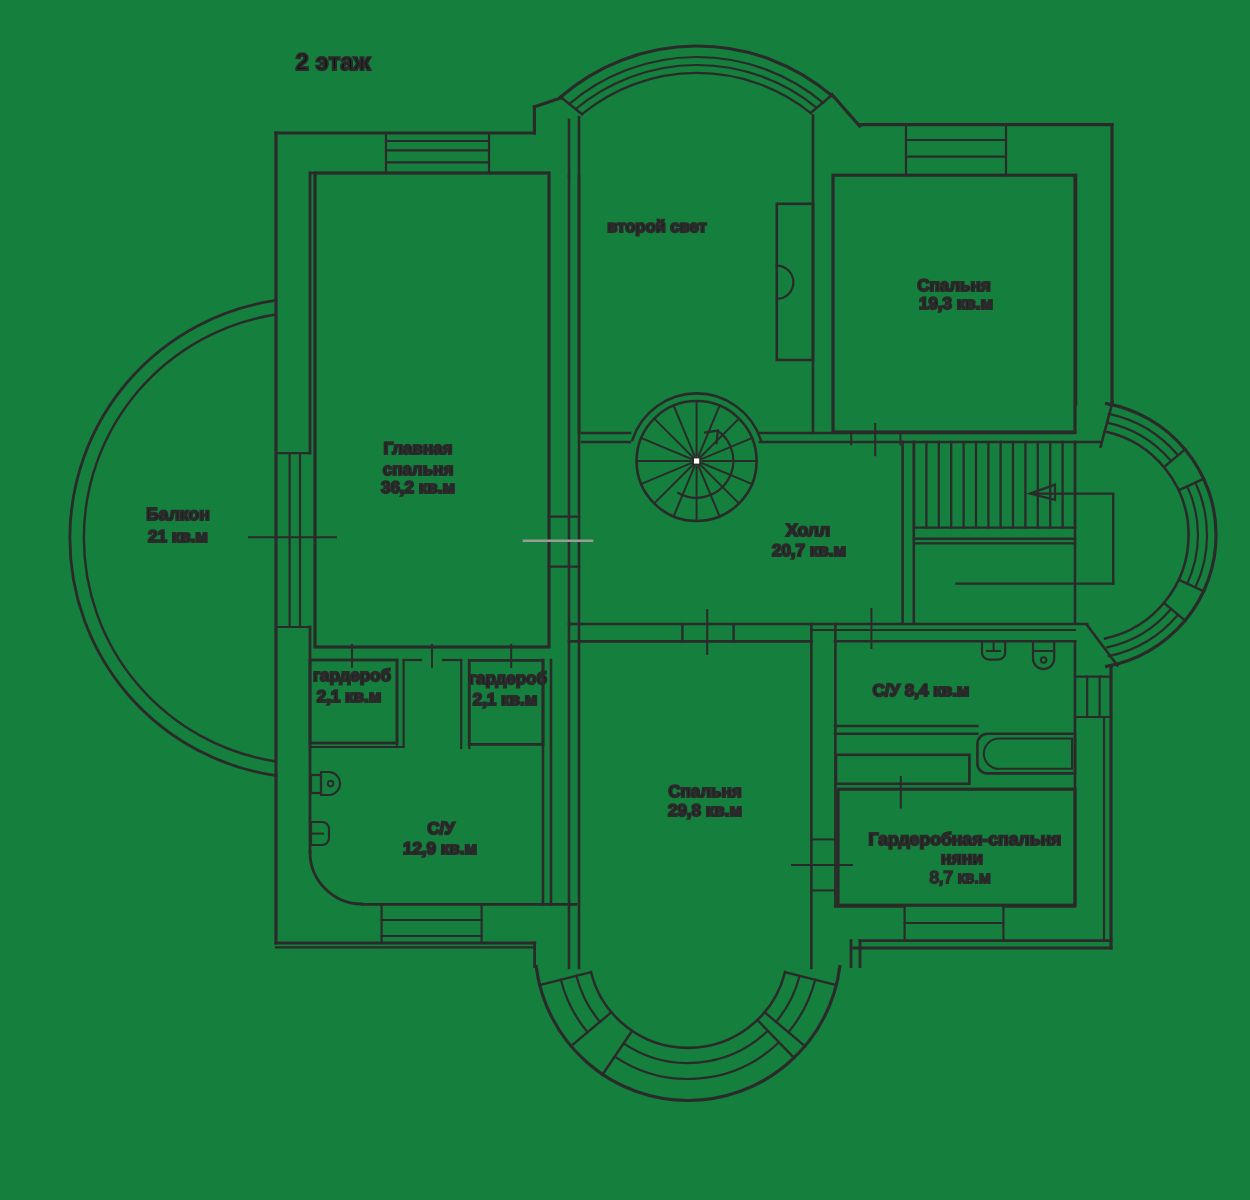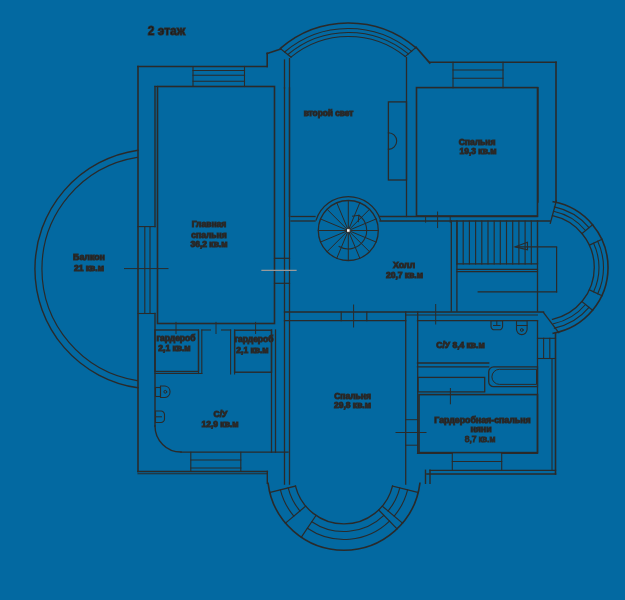--- a/index.html
+++ b/index.html
@@ -1,16 +1,16 @@
 <!DOCTYPE html>
 <html><head>
 <meta charset="utf-8">
 <style>
 html,body{margin:0;padding:0;background:#ffffff;}
-#plan{width:625px;height:600px;background:#0369a1;}
+#plan{width:625px;height:600px;background:#15803d;}
 svg{display:block;}
 text{font-family:"Liberation Sans",sans-serif;fill:#111;}
 </style>
 </head>
 <body>
 <div id="plan">
 <svg width="625" height="600" viewBox="0 0 625 600" fill="none" stroke="#2a2a2a" stroke-linecap="square">
 
 <g>
 <text x="166.5" y="35.0" font-size="12" font-weight="bold" text-anchor="middle">2 этаж</text>

